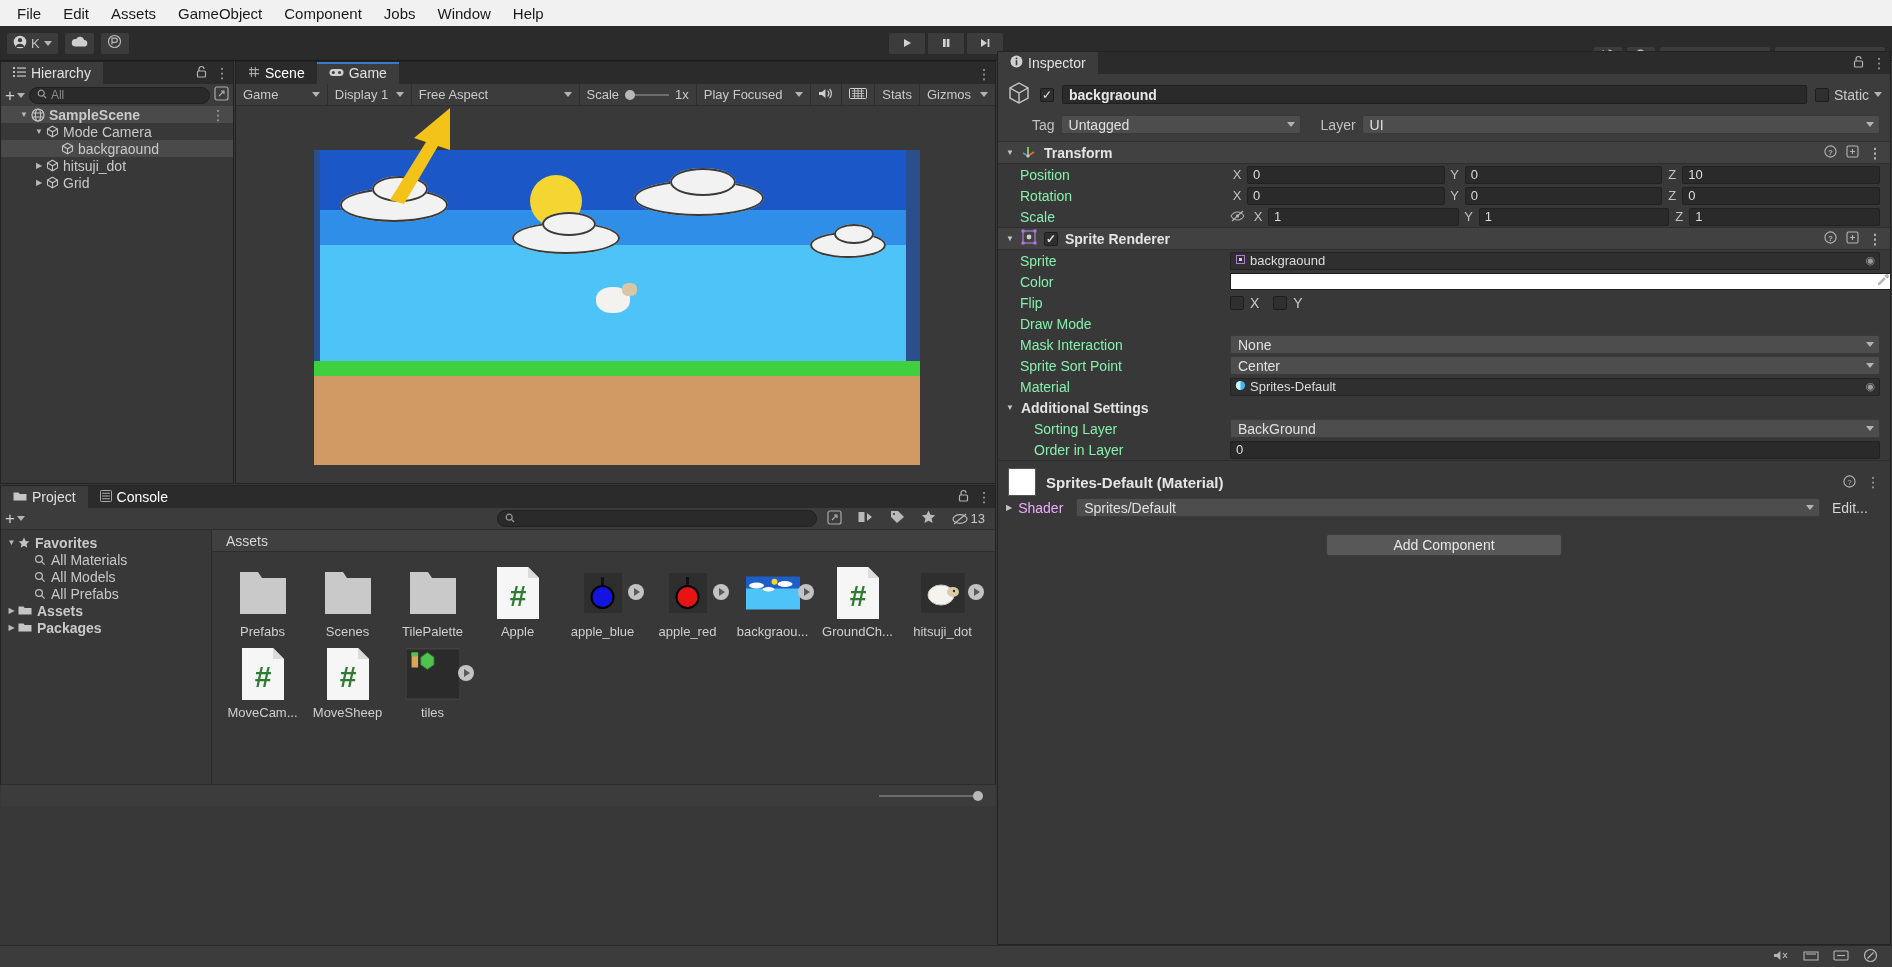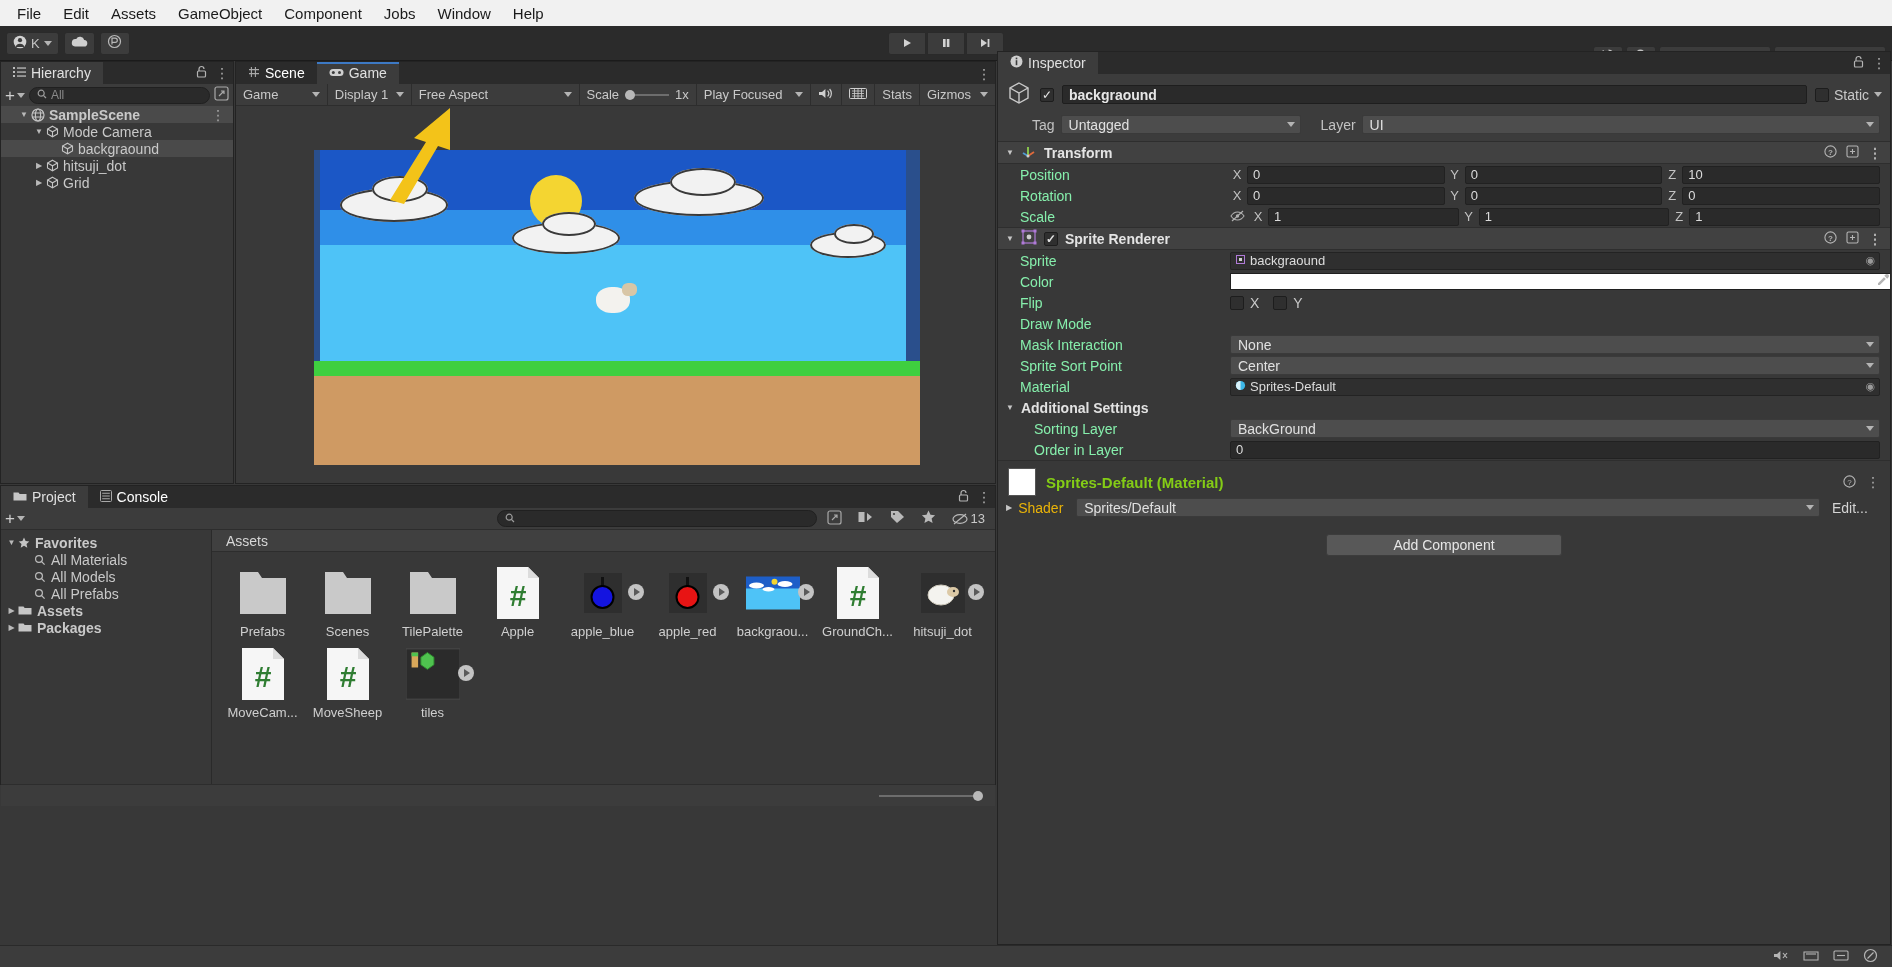--- a/index.html
+++ b/index.html
@@ -978,34 +978,34 @@
       <div class="prow" style="padding-left:36px">
         <span class="pl" style="width:196px">Order in Layer</span>
         <span class="field" style="flex:1;margin-right:10px">
           <span>0</span>
         </span>
       </div>
 
       <div class="matpanel">
         <div class="mat-hdr">
           <span class="mat-swatch"></span>
-          <span style="font-weight:bold;color:#84cc16;font-size:15px">Sprites-Default (Material)</span>
+          <span style="font-weight:bold;color:#e5e5e5;font-size:15px">Sprites-Default (Material)</span>
           <span style="margin-left:auto;display:flex;gap:10px;align-items:center">
             <span>
               <svg width="13" height="13" viewBox="0 0 13 13">
                   <circle cx="6.5" cy="6.5" r="5.6" fill="none" stroke="#b4b4b4" stroke-width="1.1"></circle>
                   <text x="6.5" y="9.6" font-size="8" fill="#b4b4b4" text-anchor="middle" font-family="sans-serif">?</text>
                 </svg>
             </span>
             <span class="dots">⋮</span>
           </span>
         </div>
         <div class="prow" style="padding-left:8px;gap:6px">
           <span style="font-size:8px;color:#c6c6c6">▶</span>
-          <span style="width:52px;color:#eab308">Shader</span>
+          <span style="width:52px;color:#f0abfc">Shader</span>
           <span class="dropdown" style="flex:1">
             <span>Sprites/Default</span>
             <span class="caret"></span>
           </span>
           <span style="width:48px;margin:0 10px 0 6px;text-align:left;color:#d4d4d4">Edit...</span>
         </div>
       </div>
 
       <div class="addcomp">Add Component</div>
     </div>

